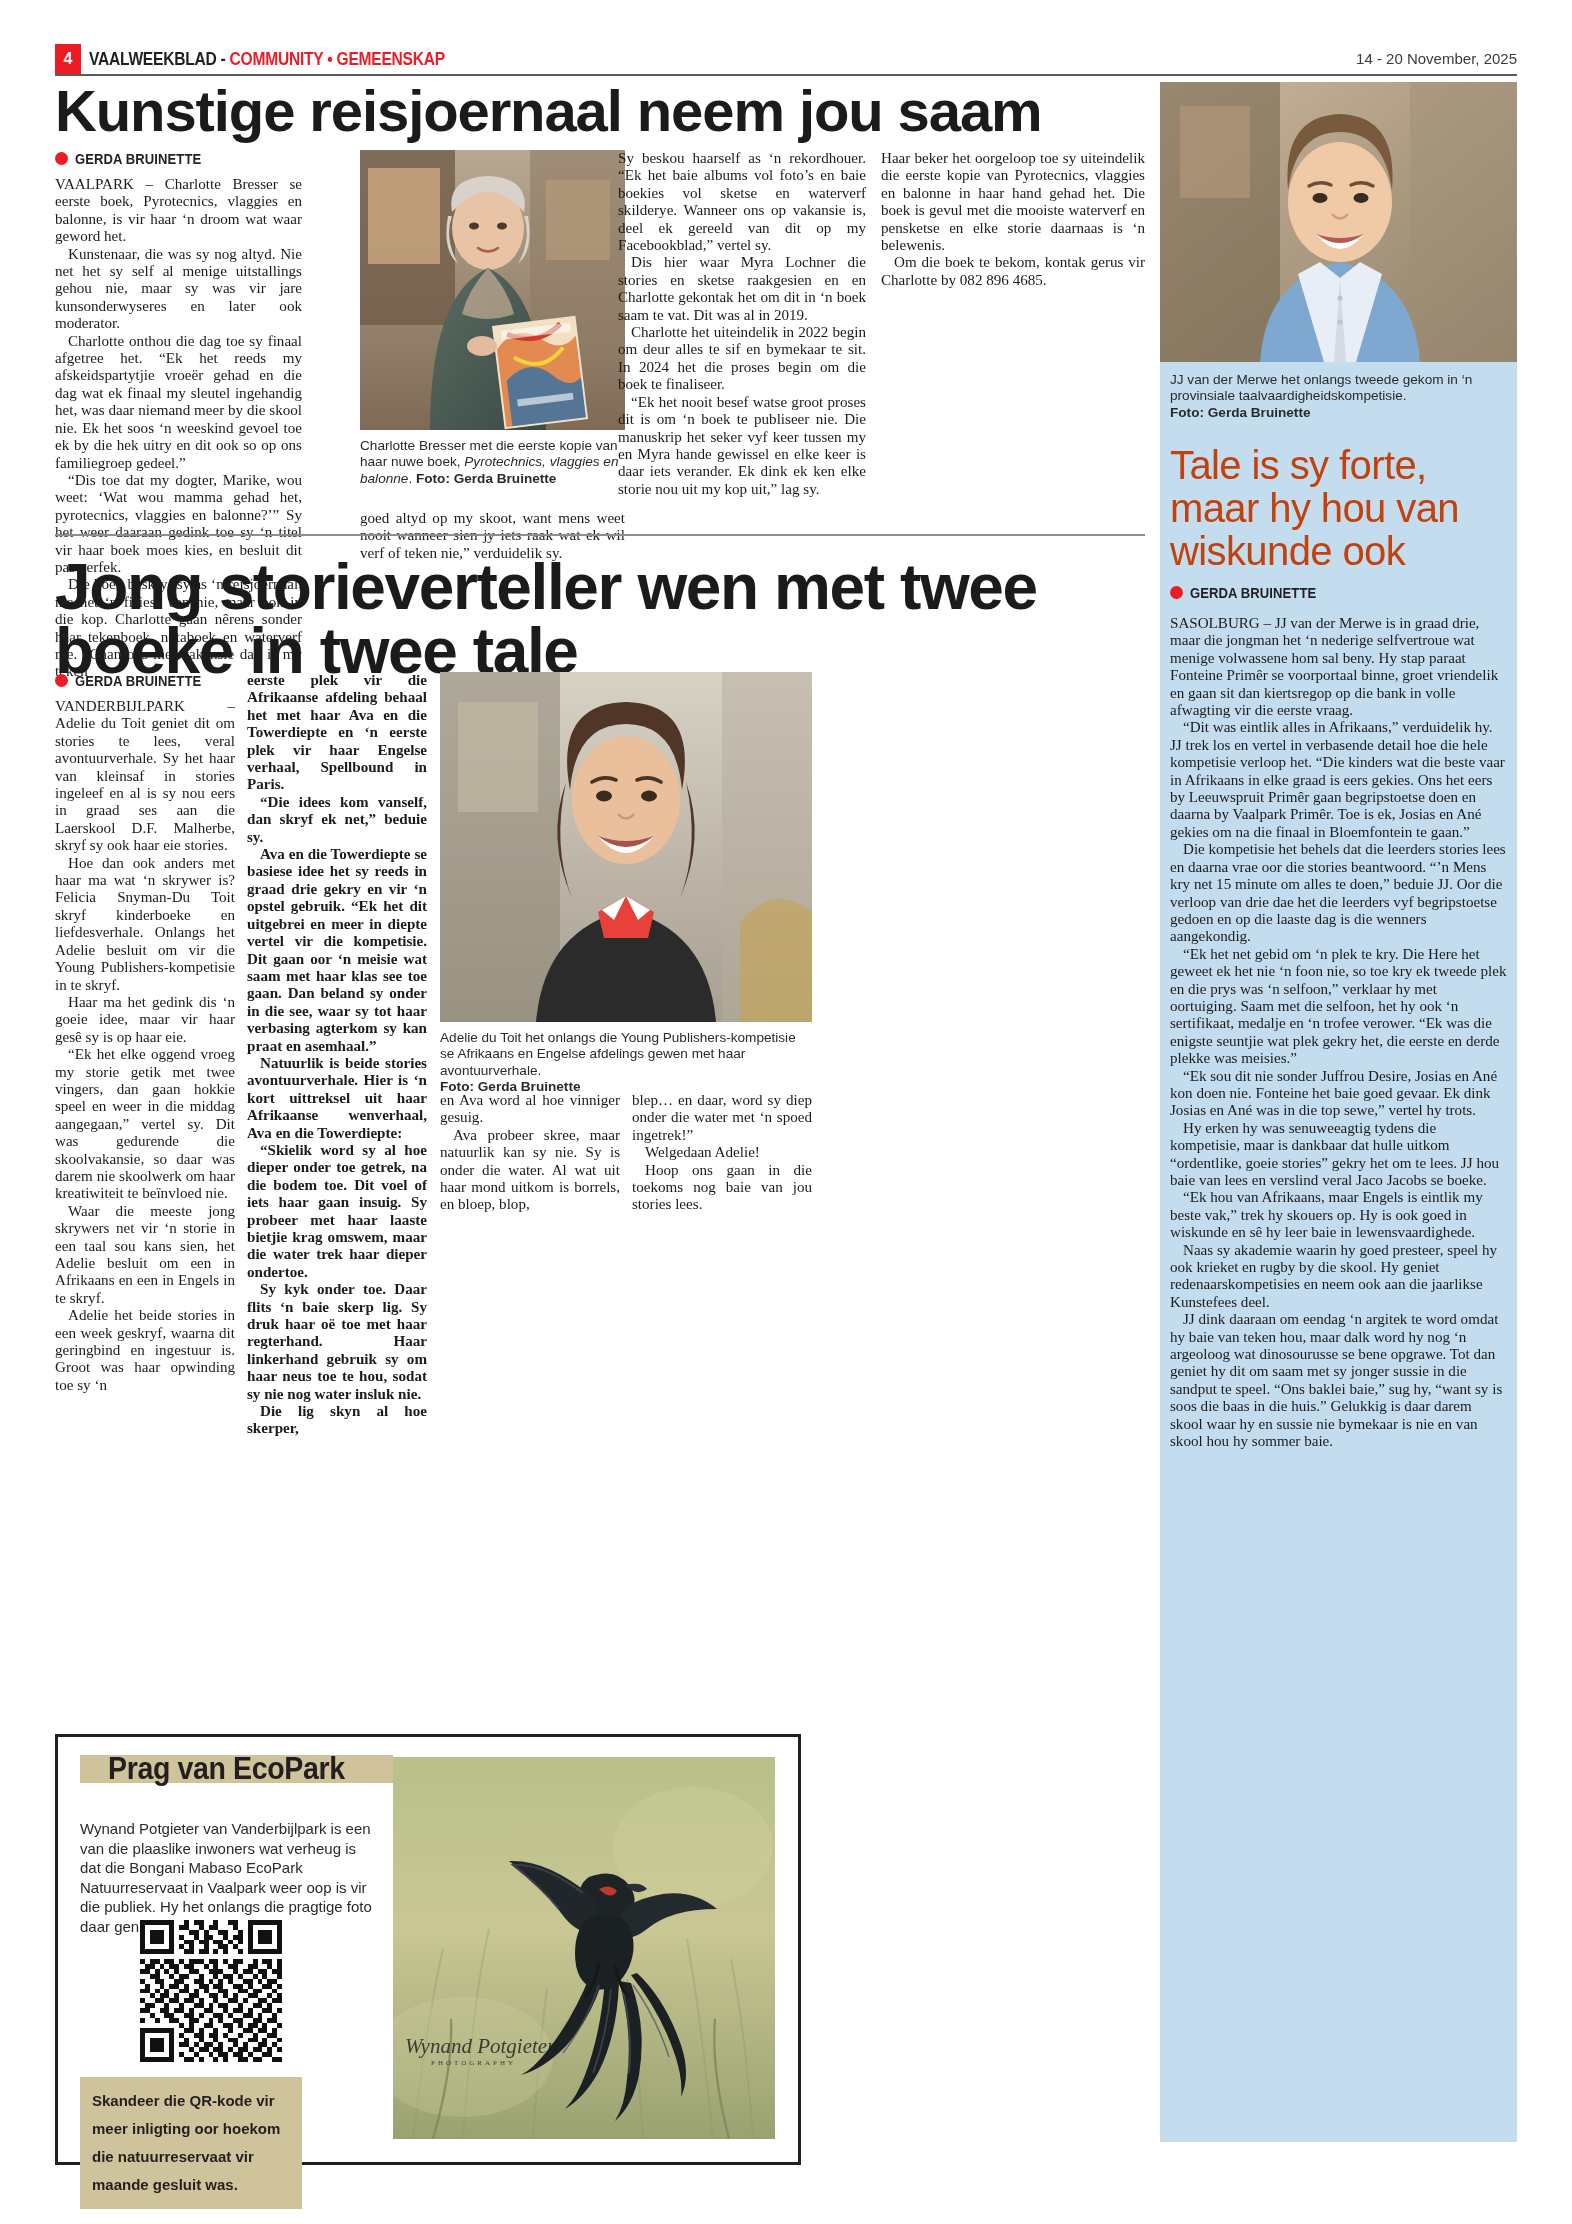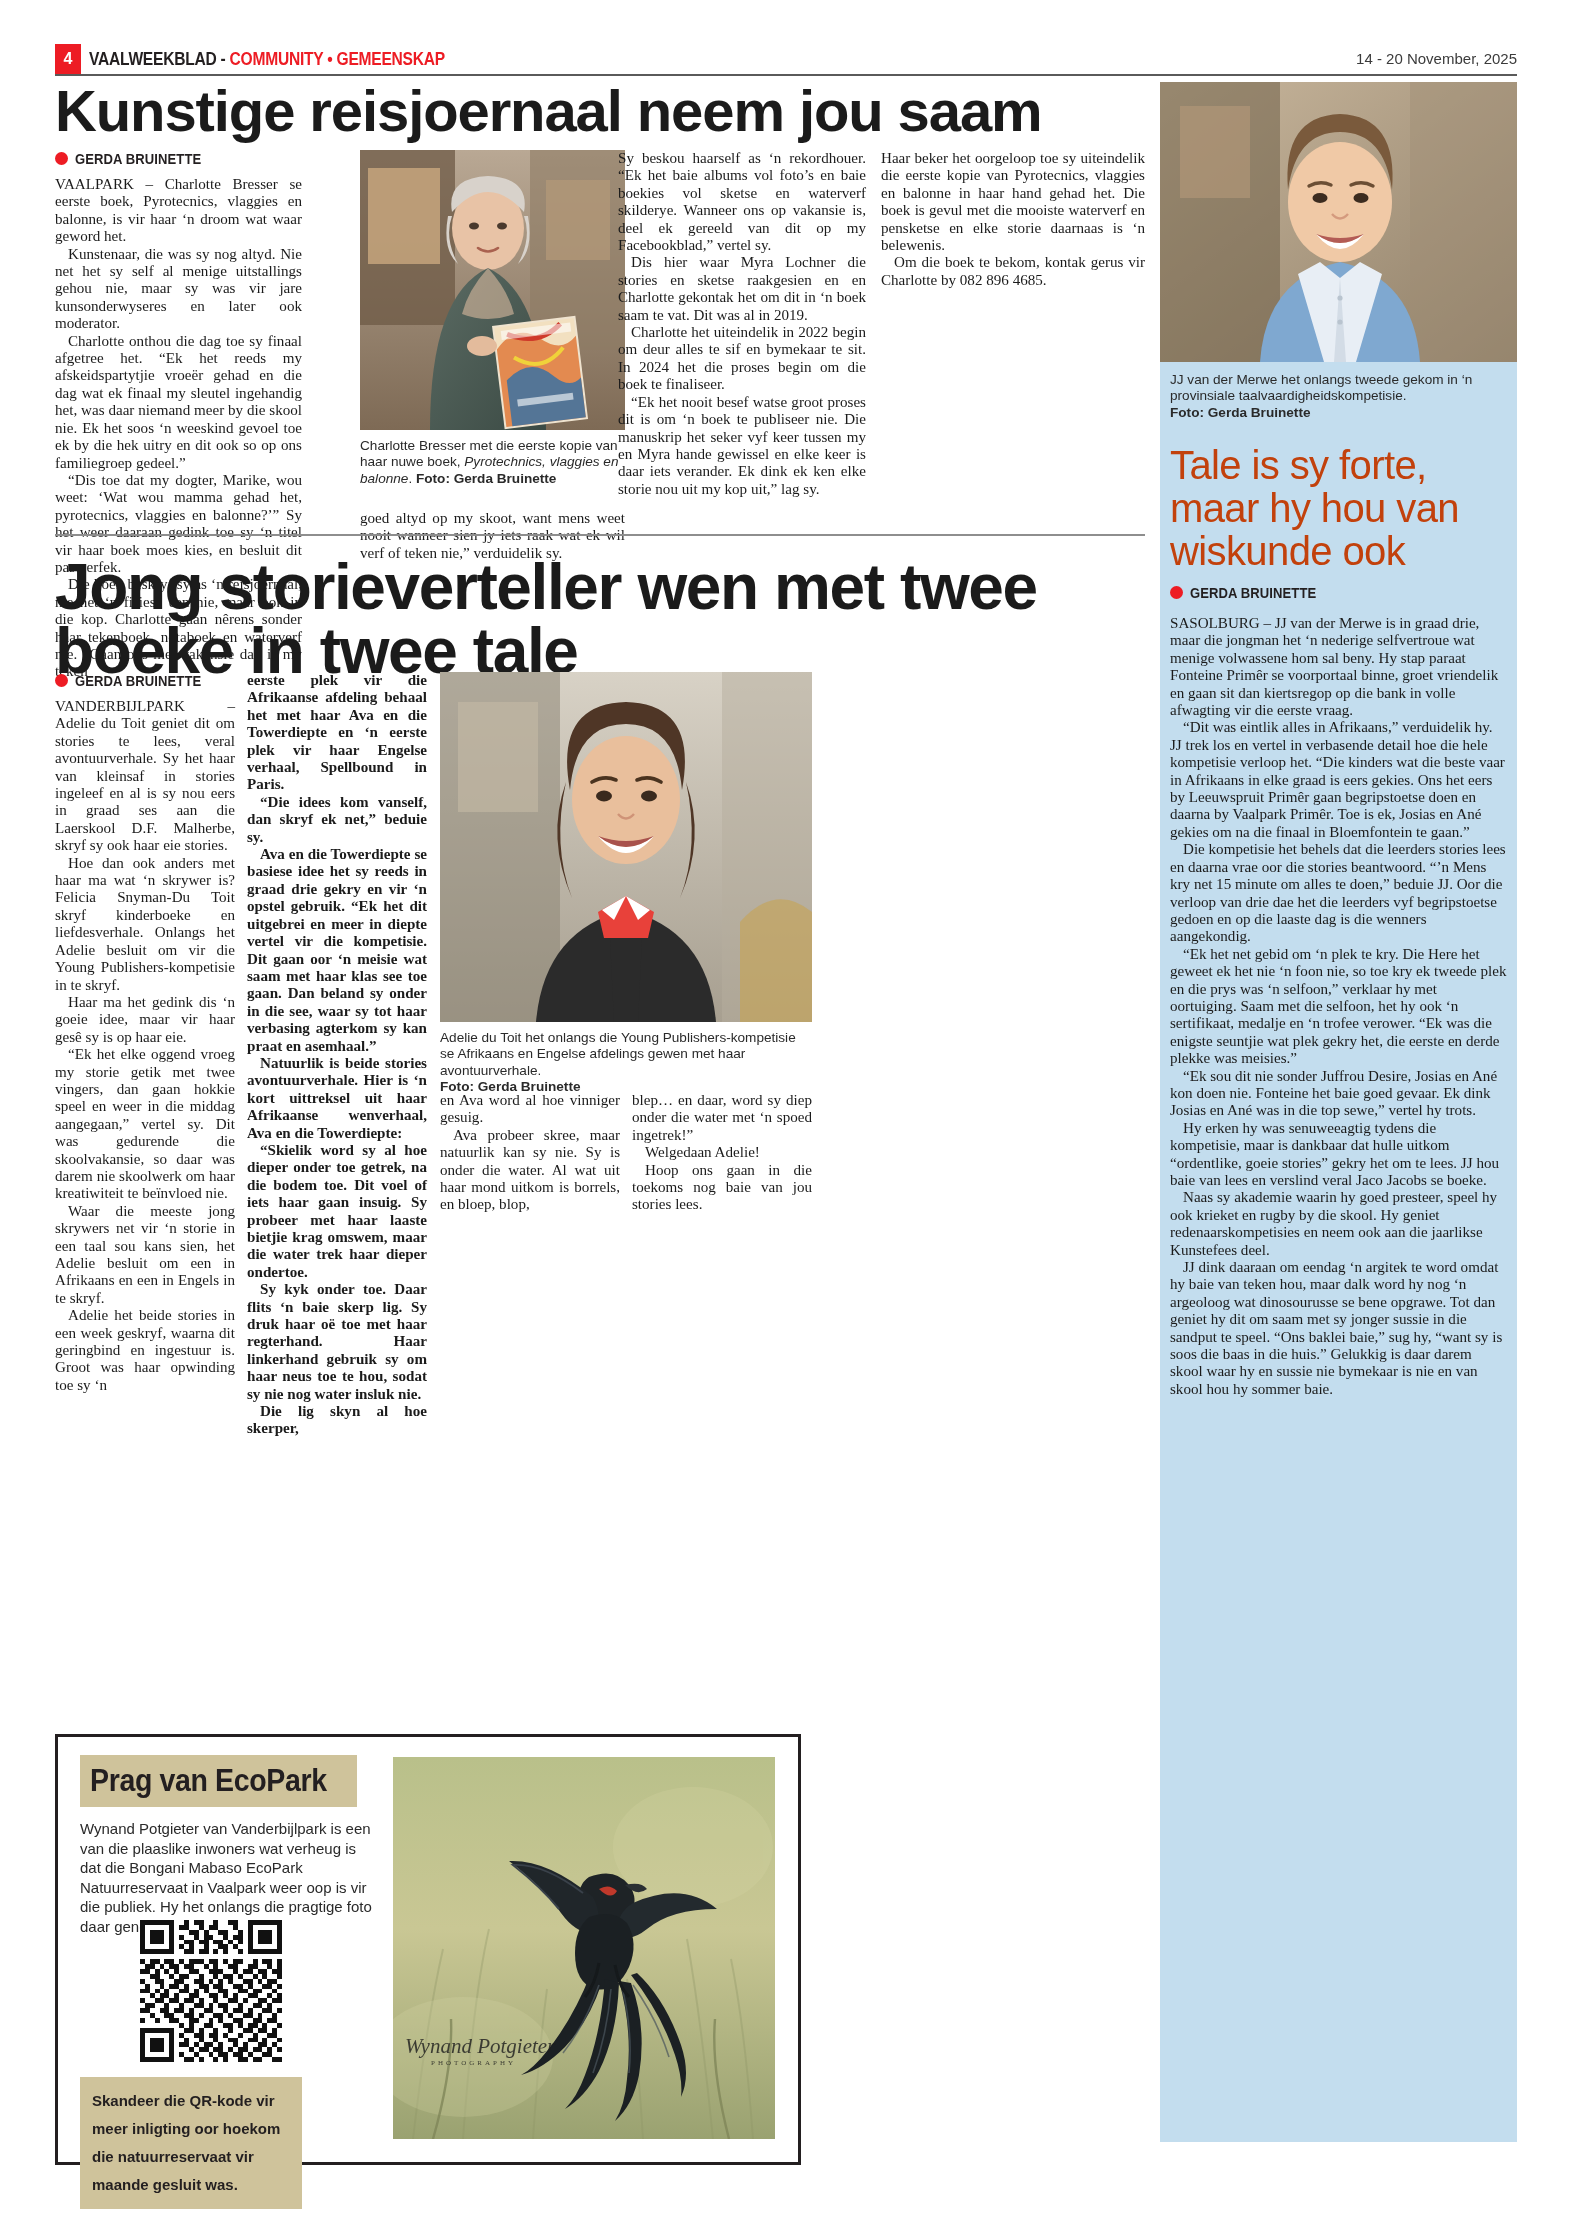--- a/index.html
+++ b/index.html
@@ -79,22 +79,22 @@
   .a2-c1{position:absolute;left:0;top:0;width:180px;}
   .a2-c2{position:absolute;left:192px;top:0;width:180px;font-weight:bold;}
   .photo-adelie{position:absolute;left:385px;top:0;width:372px;height:350px;overflow:hidden;}
   .cap-adelie{position:absolute;left:385px;top:358px;width:372px;}
   .a2-c3{position:absolute;left:385px;top:420px;width:180px;}
   .a2-c4{position:absolute;left:577px;top:420px;width:180px;}
 
   
   .eco{position:absolute;left:55px;top:1734px;width:740px;height:425px;
        border:3px solid #231f20;background:#fff;}
-  .eco-tag{position:absolute;left:22px;top:18px;height:52px;background:#cfc39b;
-       padding:0 10px;display:flex;align-items:center;}
+  .eco-tag{position:absolute;left:22px;top:18px;height:28px;background:#cfc39b;
+       padding:0 28px;display:flex;align-items:center;}
   .eco-tag span{font-family:"Liberation Sans Narrow","Liberation Sans",sans-serif;
        font-weight:bold;font-size:31px;color:#231f20;letter-spacing:-0.4px;
        transform:scaleX(.92);transform-origin:left center;}
   .eco-text{position:absolute;left:22px;top:82px;width:300px;
        font-family:"Liberation Sans",sans-serif;font-size:15px;line-height:19.5px;color:#2a2a2a;}
   .eco-qr{position:absolute;left:82px;top:183px;width:142px;height:142px;}
   .eco-note{position:absolute;left:22px;top:340px;width:198px;background:#cfc39b;padding:10px 12px;}
   .eco-note span{font-family:"Liberation Sans",sans-serif;font-weight:bold;font-size:15px;
        line-height:28px;color:#231f20;display:block;}
   .eco-photo{position:absolute;left:335px;top:20px;width:382px;height:382px;overflow:hidden;}
@@ -240,20 +240,21 @@
       <div class="name">GERDA BRUINETTE</div>
     </div>
 
     <div class="rail-body body">
       <p class="lead">SASOLBURG – JJ van der Merwe is in graad drie, maar die jongman het ‘n nederige selfvertroue wat menige volwassene hom sal beny. Hy stap paraat Fonteine Primêr se voorportaal binne, groet vriendelik en gaan sit dan kiertsregop op die bank in volle afwagting vir die eerste vraag.</p>
       <p>“Dit was eintlik alles in Afrikaans,” verduidelik hy. JJ trek los en vertel in verbasende detail hoe die hele kompetisie verloop het. “Die kinders wat die beste vaar in Afrikaans in elke graad is eers gekies. Ons het eers by Leeuwspruit Primêr gaan begripstoetse doen en daarna by Vaalpark Primêr. Toe is ek, Josias en Ané gekies om na die finaal in Bloemfontein te gaan.”</p>
       <p>Die kompetisie het behels dat die leerders stories lees en daarna vrae oor die stories beantwoord. “’n Mens kry net 15 minute om alles te doen,” beduie JJ. Oor die verloop van drie dae het die leerders vyf begripstoetse gedoen en op die laaste dag is die wenners aangekondig.</p>
       <p>“Ek het net gebid om ‘n plek te kry. Die Here het geweet ek het nie ‘n foon nie, so toe kry ek tweede plek en die prys was ‘n selfoon,” verklaar hy met oortuiging. Saam met die selfoon, het hy ook ‘n sertifikaat, medalje en ‘n trofee verower. “Ek was die enigste seuntjie wat plek gekry het, die eerste en derde plekke was meisies.”</p>
       <p>“Ek sou dit nie sonder Juffrou Desire, Josias en Ané kon doen nie. Fonteine het baie goed gevaar. Ek dink Josias en Ané was in die top sewe,” vertel hy trots.</p>
       <p>Hy erken hy was senuweeagtig tydens die kompetisie, maar is dankbaar dat hulle uitkom “ordentlike, goeie stories” gekry het om te lees. JJ hou baie van lees en verslind veral Jaco Jacobs se boeke.</p>
+      <p>“Ek hou van Afrikaans, maar Engels is eintlik my beste vak,” trek hy skouers op. Hy is ook goed in wiskunde en sê hy leer baie in lewensvaardighede.</p>
       <p>Naas sy akademie waarin hy goed presteer, speel hy ook krieket en rugby by die skool. Hy geniet redenaarskompetisies en neem ook aan die jaarlikse Kunstefees deel.</p>
       <p>JJ dink daaraan om eendag ‘n argitek te word omdat hy baie van teken hou, maar dalk word hy nog ‘n argeoloog wat dinosourusse se bene opgrawe. Tot dan geniet hy dit om saam met sy jonger sussie in die sandput te speel. “Ons baklei baie,” sug hy, “want sy is soos die baas in die huis.” Gelukkig is daar darem skool waar hy en sussie nie bymekaar is nie en van skool hou hy sommer baie.</p>
     </div>
   </div>
 
   <div class="rule" style="left:55px;top:534px;width:1090px;height:2px;"></div>
 
   <div class="hl2">Jong storieverteller wen met twee boeke in twee tale</div>
 
   <div class="a2">

